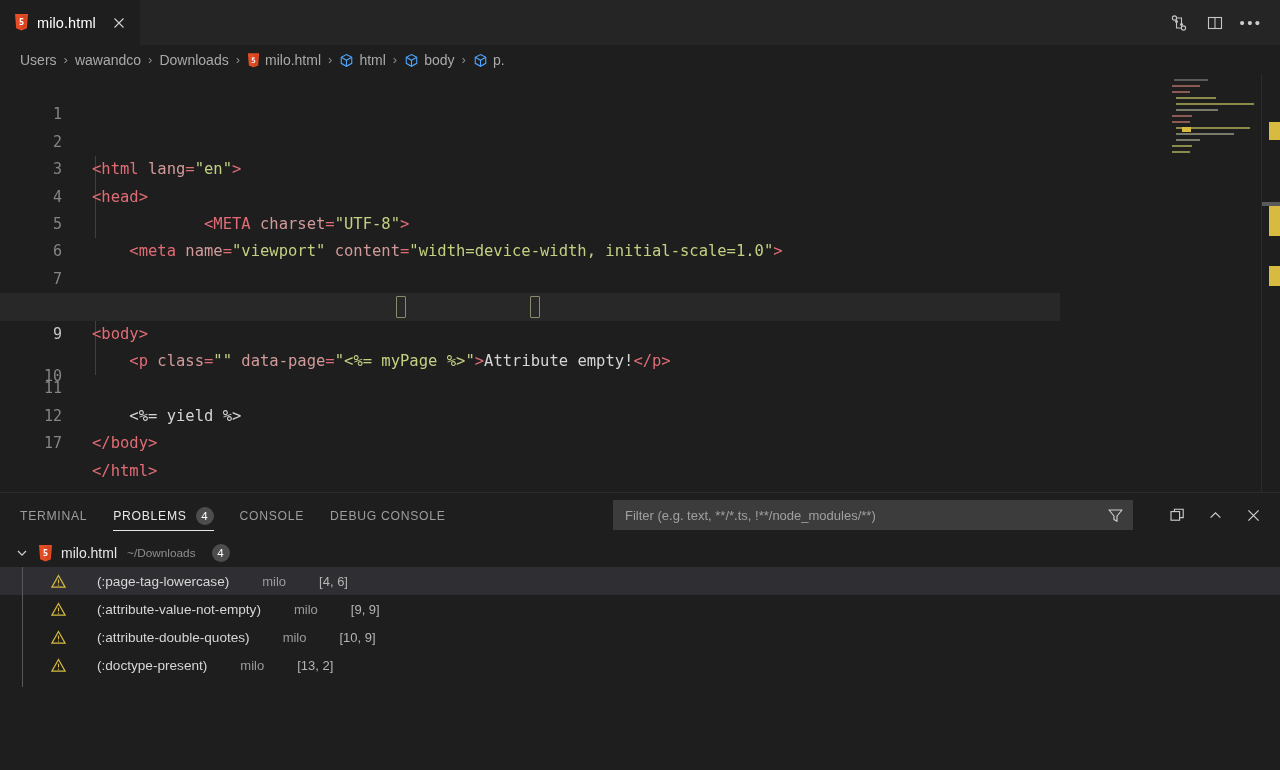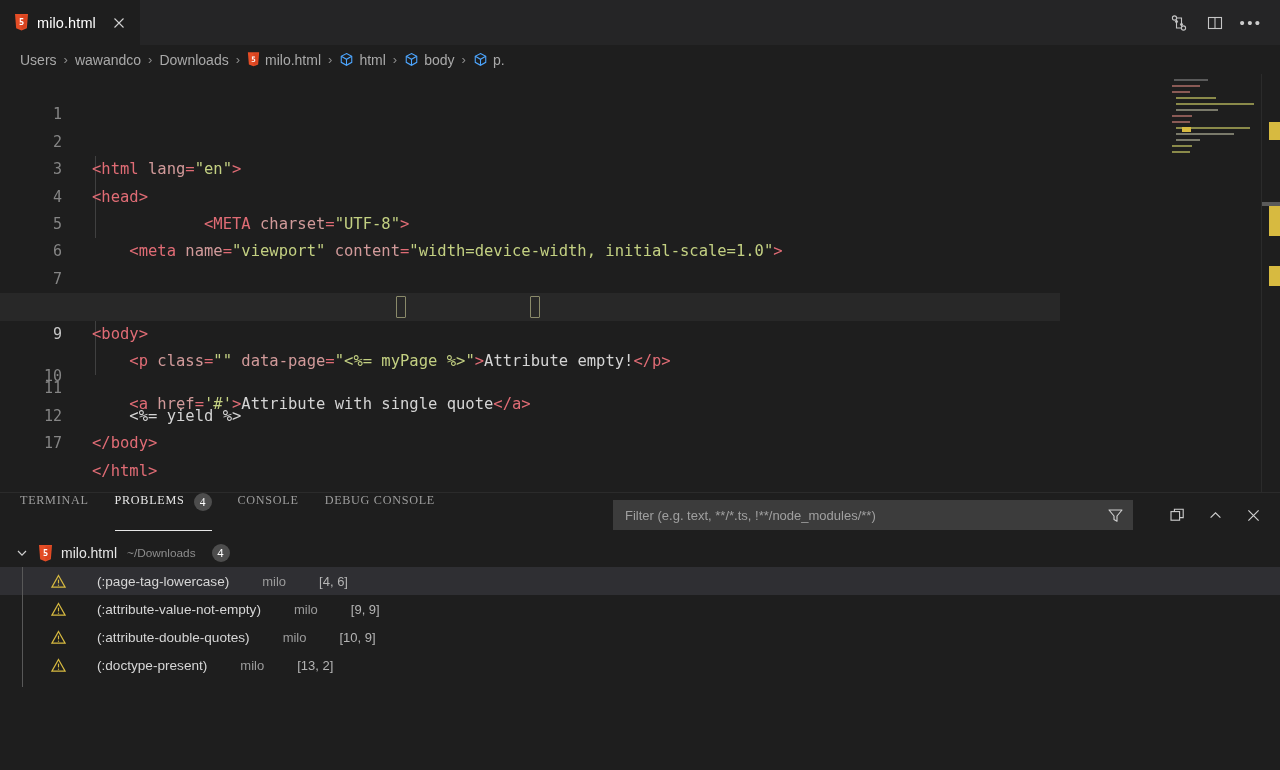--- a/index.html
+++ b/index.html
@@ -58,21 +58,21 @@
 
   
   .breadcrumb {
     position: absolute; left: 0; top: 45px; width: 1280px; height: 29px;
     display: flex; align-items: center;
     padding-left: 20px; box-sizing: border-box;
     background: #1e1e1e;
     font-size: 14px; color: #a9a9a9;
     white-space: nowrap;
   }
-  .bc-item { display: flex; align-items: center; gap: 5px; }
+  .bc-item { display: flex; align-items: flex-end; gap: 5px; }
   .bc-sep { color: #8c8c8c; margin: 0 7px; font-size: 13px; }
   .bc-icon { display: flex; align-items: center; }
   .bc-icon svg { display:block; }
 
   
   .editor {
     position: absolute; left: 0; top: 74px; width: 1280px; height: 418px;
     background: #1e1e1e; overflow: hidden;
   }
   .code-area {
@@ -135,21 +135,21 @@
     background: #1e1e1e;
     border-top: 1px solid #2b2b2b;
   }
   .panel-header {
     position: relative; height: 46px; display: flex; align-items: center;
     padding-left: 20px; box-sizing: border-box;
   }
   .ph-tab {
     color: #9d9d9d; font-size: 12.2px; letter-spacing: .7px;
     margin-right: 26px; position: relative; height: 46px;
-    display: flex; gap: 9px; font-family: Liberation Serif, serif;
+    display: flex; align-items: center; gap: 9px;
   }
   .ph-tab.active { color: #e7e7e7; }
   .ph-tab.active::after {
     content: ""; position: absolute; left: 0; right: 0; bottom: 8px;
     height: 1px; background: #e7e7e7;
   }
   .badge {
     background: #4d4d4d; color: #ffffff; border-radius: 11px;
     min-width: 18px; height: 18px; padding: 0 5px;
     font-size: 11.5px; display: inline-flex; align-items: center; justify-content: center;
@@ -348,21 +348,20 @@
         <span class="code"><span class="t-tag">    &lt;p </span><span class="t-attr">class</span><span class="t-tag">=</span><span class="t-str">""</span><span class="t-tag"> </span><span class="t-attr">data-page</span><span class="t-tag">=</span><span class="t-str">"</span><span class="t-erb">&lt;%= myPage %&gt;</span><span class="t-str">"</span><span class="t-tag">&gt;</span><span class="t-text">Attribute empty!</span><span class="t-tag">&lt;/p&gt;</span></span>
         <span class="bracket-box" style="left:396px;top:3px;width:10px;height:22px;"></span>
         <span class="bracket-box" style="left:530px;top:3px;width:10px;height:22px;"></span>
         <span class="wavy" style="left:168px;top:20px;width:58px;">
           
         </span>
       </div>
 
       <div class="line" style="top:262px;position:absolute;left:0;right:0;">
         <span class="ln">10</span>
-        <span class="code"><span class="t-tag">    &lt;a </span><span class="t-attr">href</span><span class="t-tag">=</span><span class="t-str">'#'</span><span class="t-tag">&gt;</span><span class="t-text">Attribute with single quote</span><span class="t-tag">&lt;/a&gt;</span></span>
         <span class="wavy" style="left:168px;top:20px;width:48px;">
           
         </span>
       </div>
 
       <div class="line" style="top:274px;position:absolute;left:0;right:0;">
         <span class="ln">11</span>
         <span class="code"><span class="t-text">    &lt;%= yield %&gt;</span></span>
       </div>
 

